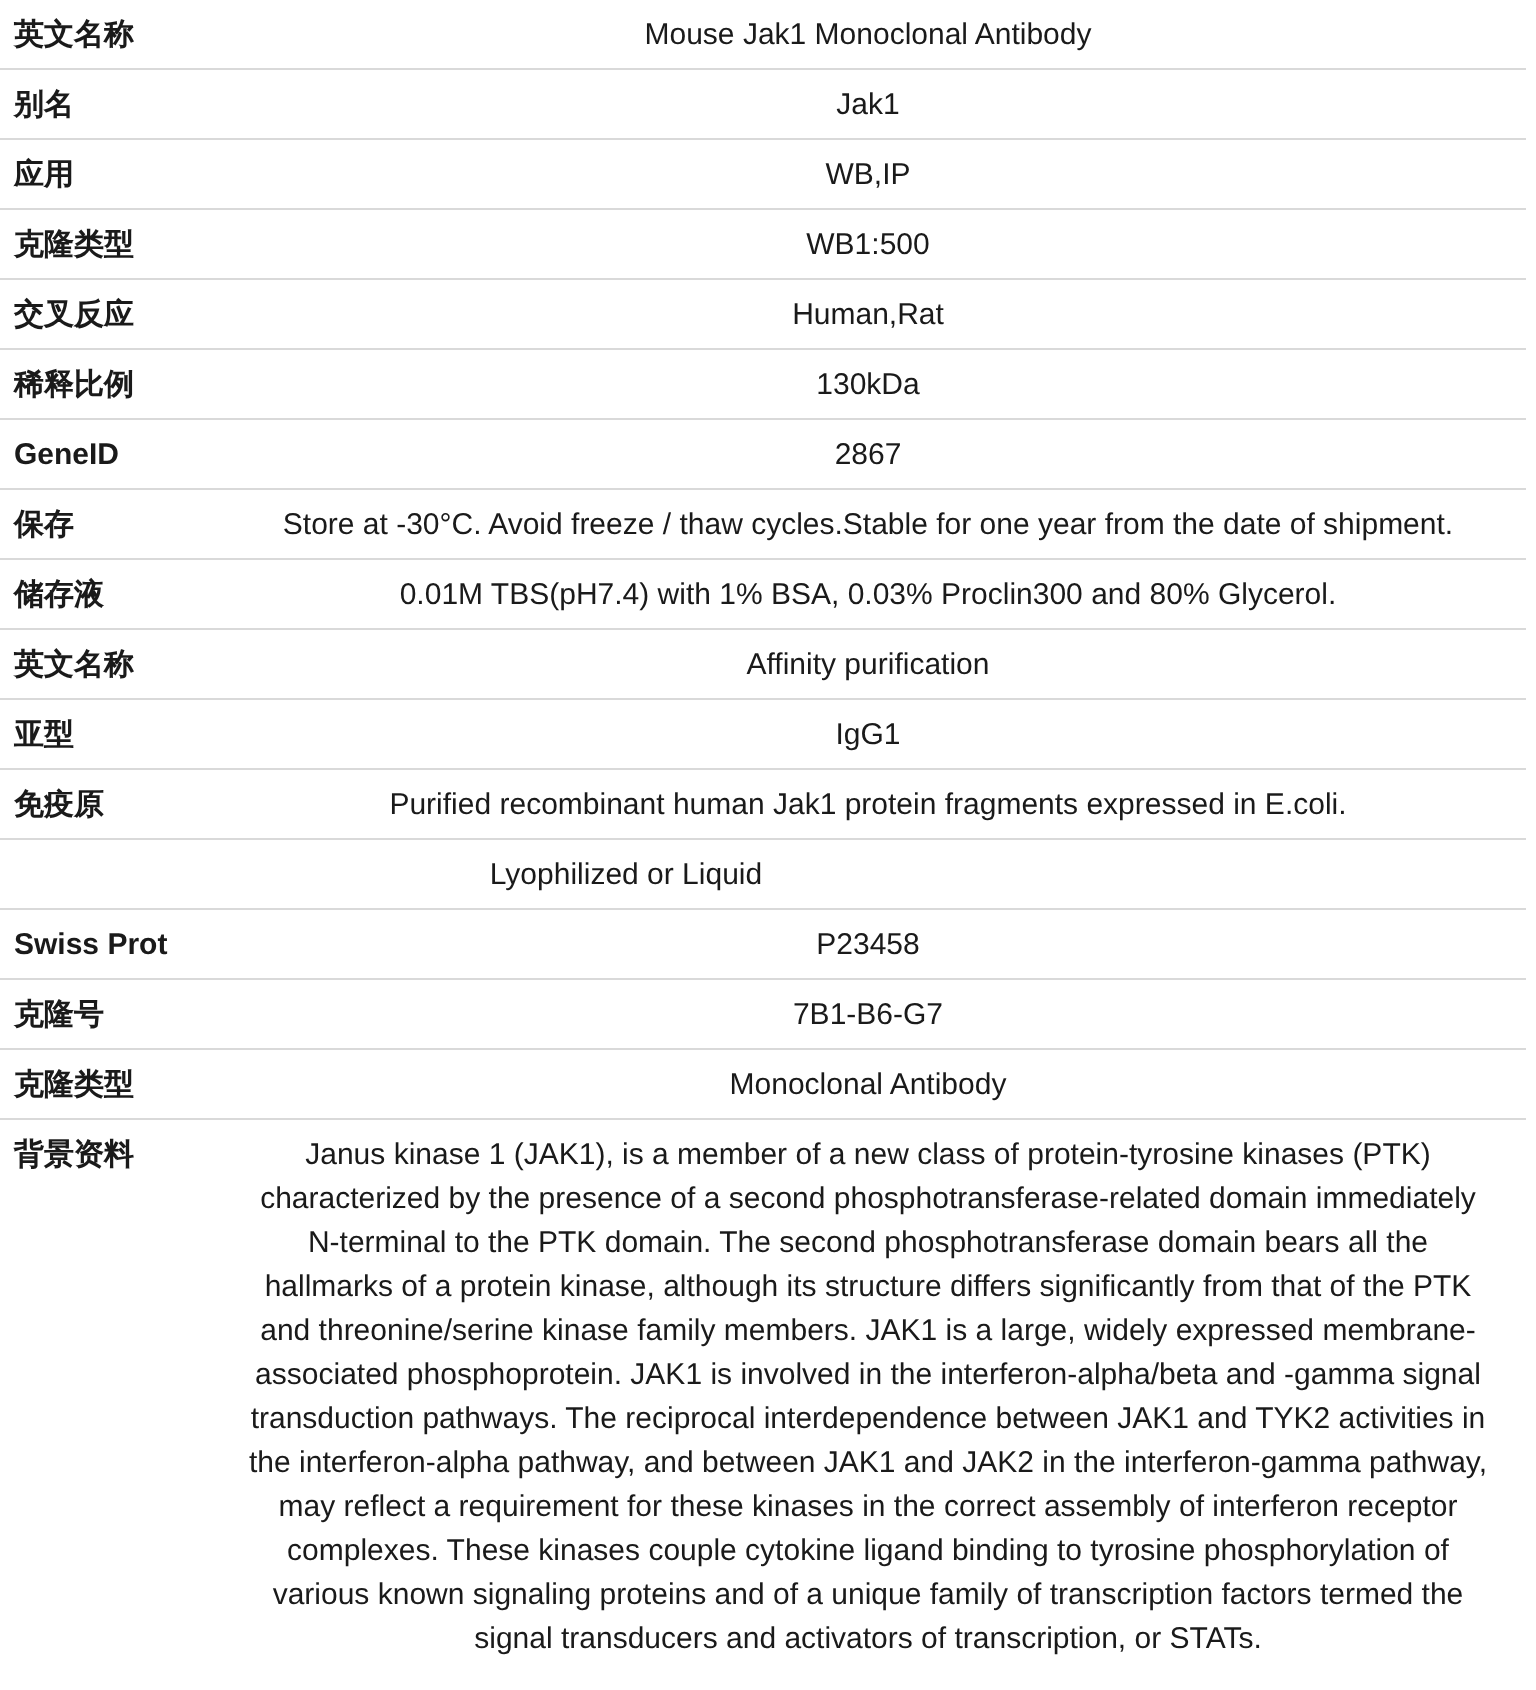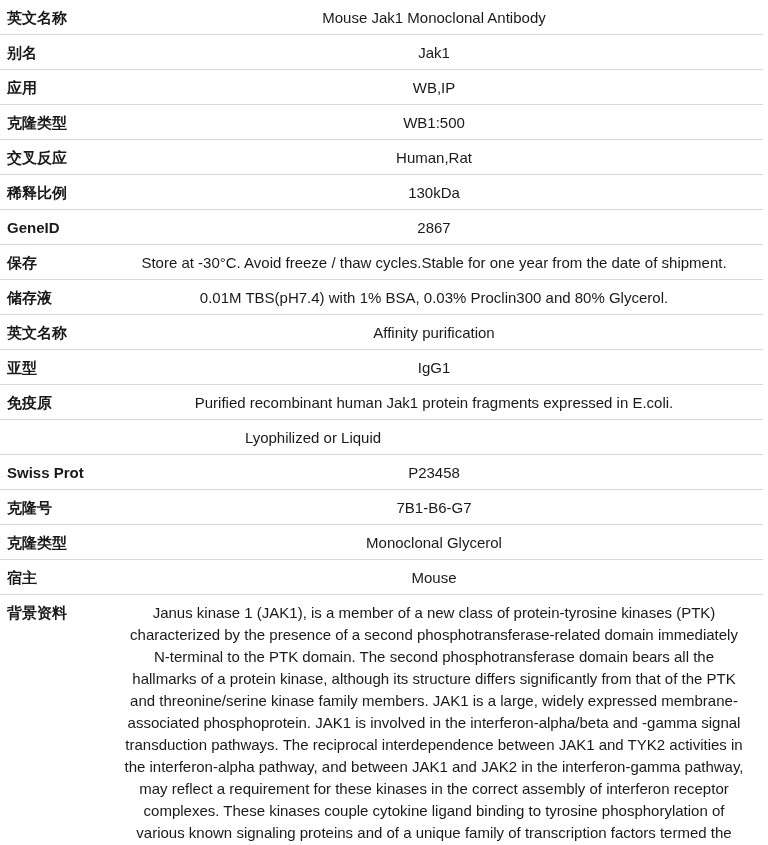--- a/index.html
+++ b/index.html
@@ -117,25 +117,21 @@
     <div class="cell-value">P23458</div>
   </div>
 
   <div class="row">
     <div class="cell-label">克隆号</div>
     <div class="cell-value">7B1-B6-G7</div>
   </div>
 
   <div class="row">
     <div class="cell-label">克隆类型</div>
-    <div class="cell-value">Monoclonal Glycerol</div>
+    <div class="cell-value">Monoclonal Antibody</div>
   </div>
 
-  <div class="row">
-    <div class="cell-label">宿主</div>
-    <div class="cell-value">Mouse</div>
-  </div>
 
   <div class="row">
     <div class="cell-label">背景资料</div>
     <div class="cell-value">Janus kinase 1 (JAK1), is a member of a new class of protein-tyrosine kinases (PTK) characterized by the presence of a second phosphotransferase-related domain immediately N-terminal to the PTK domain. The second phosphotransferase domain bears all the hallmarks of a protein kinase, although its structure differs significantly from that of the PTK and threonine/serine kinase family members. JAK1 is a large, widely expressed membrane-associated phosphoprotein. JAK1 is involved in the interferon-alpha/beta and -gamma signal transduction pathways. The reciprocal interdependence between JAK1 and TYK2 activities in the interferon-alpha pathway, and between JAK1 and JAK2 in the interferon-gamma pathway, may reflect a requirement for these kinases in the correct assembly of interferon receptor complexes. These kinases couple cytokine ligand binding to tyrosine phosphorylation of various known signaling proteins and of a unique family of transcription factors termed the signal transducers and activators of transcription, or STATs.</div>
   </div>
 </div>
 
 </body></html>

